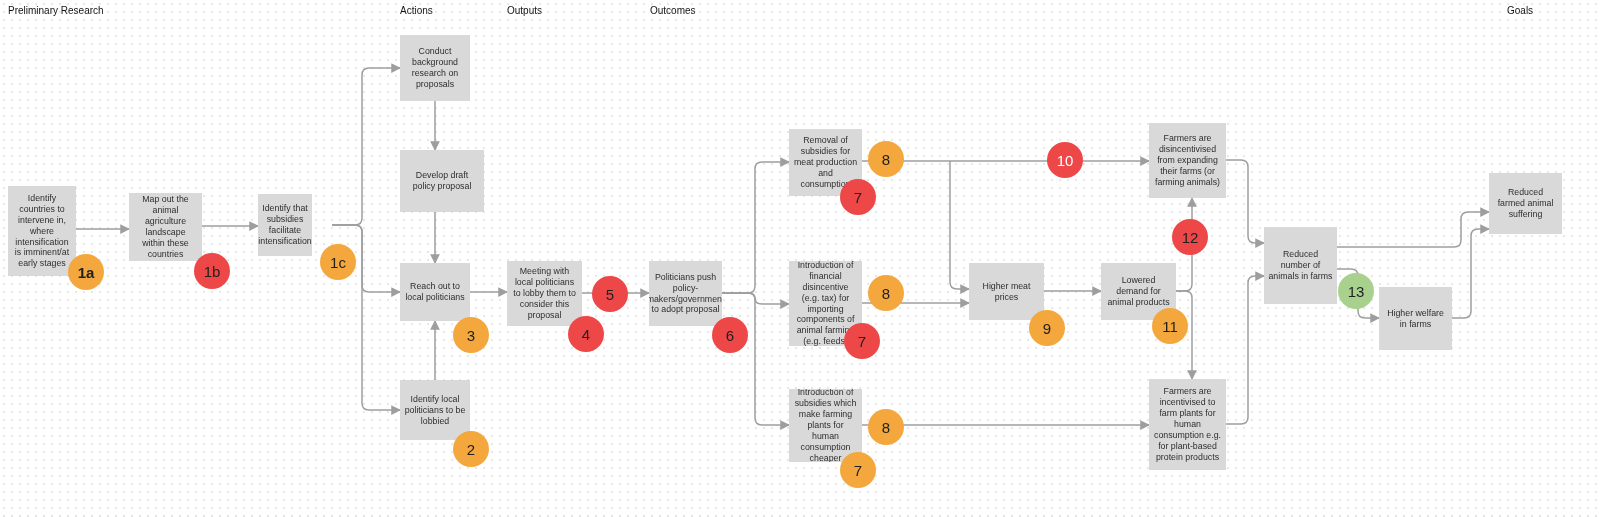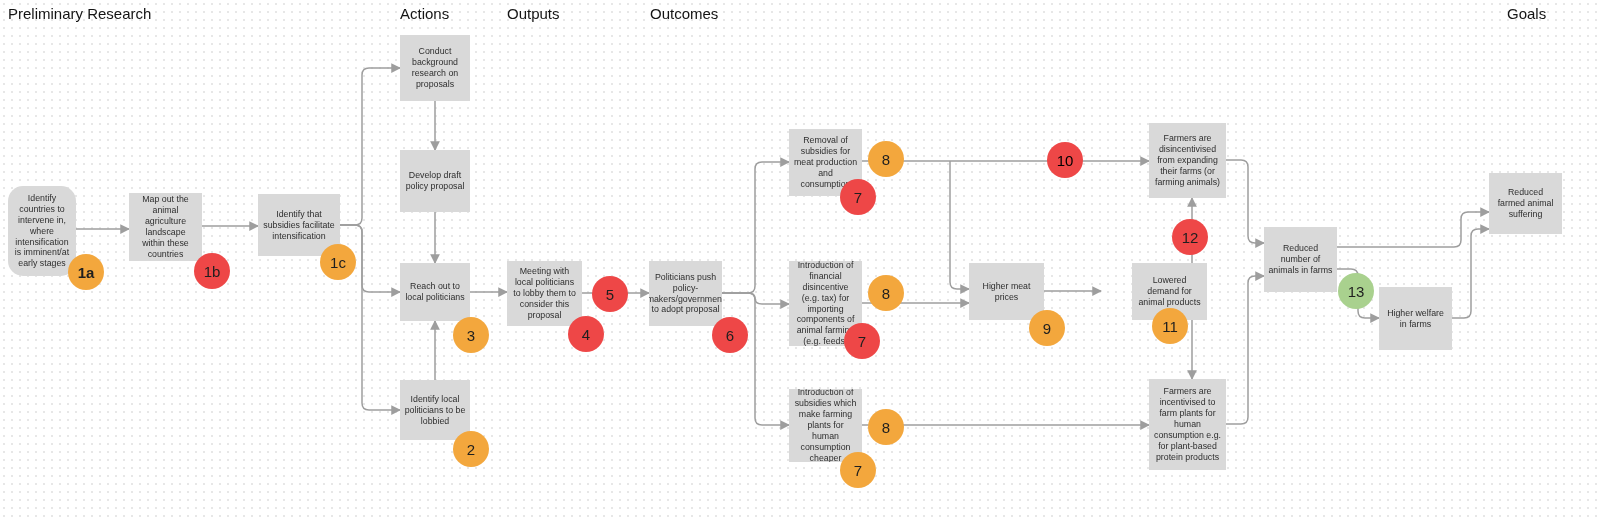--- a/index.html
+++ b/index.html
@@ -12,21 +12,21 @@
     height: 517px;
     background-color: #ffffff;
     background-image: radial-gradient(#e7e7e7 1px, transparent 1.3px);
     background-size: 8px 8px;
     overflow: hidden;
   }
 
   .col-header {
     position: absolute;
     top: 5px;
-    font-size: 15px;
+    font-size: 10px;
     color: #141414;
     white-space: nowrap;
     z-index: 4;
   }
 
   #edge-layer {
     position: absolute;
     left: 0; top: 0;
     width: 1600px; height: 517px;
     z-index: 1;
@@ -103,51 +103,51 @@
       <path d="M1337 269 L1351 269 Q1358 269 1358 276 L1358 311 Q1358 318 1365 318 L1379 318" class="edge" stroke="#9e9e9e" marker-end="url(#arrowhead)"></path>
       <path d="M1452 318 L1464 318 Q1471 318 1471 311 L1471 236 Q1471 229 1478 229 L1489 229" class="edge" stroke="#9e9e9e" marker-end="url(#arrowhead)"></path>
     </svg>
 
   <div class="col-header" style="left:8px">Preliminary Research</div>
   <div class="col-header" style="left:400px">Actions</div>
   <div class="col-header" style="left:507px">Outputs</div>
   <div class="col-header" style="left:650px">Outcomes</div>
   <div class="col-header" style="left:1507px">Goals</div>
 
-<div class="node" style="left: 8px; top: 186px; width: 68px; height: 90px; background: rgb(217, 217, 217); color: rgb(46, 46, 46); border-radius: 15px;">Identify countries to intervene in, where intensification is imminent/at early stages</div>
+<div class="node" style="left: 8px; top: 186px; width: 68px; height: 90px; background: rgb(217, 217, 217); color: rgb(46, 46, 46);">Identify countries to intervene in, where intensification is imminent/at early stages</div>
     <div class="node" style="left: 129px; top: 193px; width: 73px; height: 68px; background: rgb(217, 217, 217); color: rgb(46, 46, 46);">Map out the animal agriculture landscape within these countries</div>
-    <div class="node" style="left: 258px; top: 194px; width: 82px; height: 62px; background: rgb(217, 217, 217); color: rgb(46, 46, 46);">Identify that subsidies facilitate intensification</div>
+    <div class="node" style="left: 258px; top: 194px; width: 54px; height: 62px; background: rgb(217, 217, 217); color: rgb(46, 46, 46);">Identify that subsidies facilitate intensification</div>
     <div class="node" style="left: 400px; top: 35px; width: 70px; height: 66px; background: rgb(217, 217, 217); color: rgb(46, 46, 46);">Conduct background research on proposals</div>
-    <div class="node" style="left: 400px; top: 150px; width: 70px; height: 62px; background: rgb(217, 217, 217); color: rgb(46, 46, 46);">Develop draft policy proposal</div>
+    <div class="node" style="left: 400px; top: 150px; width: 84px; height: 62px; background: rgb(217, 217, 217); color: rgb(46, 46, 46);">Develop draft policy proposal</div>
     <div class="node" style="left: 400px; top: 263px; width: 70px; height: 58px; background: rgb(217, 217, 217); color: rgb(46, 46, 46);">Reach out to local politicians</div>
     <div class="node" style="left: 507px; top: 261px; width: 75px; height: 65px; background: rgb(217, 217, 217); color: rgb(46, 46, 46);">Meeting with local politicians to lobby them to consider this proposal</div>
     <div class="node" style="left: 400px; top: 380px; width: 70px; height: 60px; background: rgb(217, 217, 217); color: rgb(46, 46, 46);">Identify local politicians to be lobbied</div>
     <div class="node" style="left: 649px; top: 261px; width: 73px; height: 65px; background: rgb(217, 217, 217); color: rgb(46, 46, 46);">Politicians push policy-makers/government to adopt proposal</div>
     <div class="node" style="left: 789px; top: 129px; width: 73px; height: 67px; background: rgb(217, 217, 217); color: rgb(46, 46, 46);">Removal of subsidies for meat production and consumption</div>
     <div class="node" style="left: 789px; top: 261px; width: 73px; height: 85px; background: rgb(217, 217, 217); color: rgb(46, 46, 46);">Introduction of financial disincentive (e.g. tax) for importing components of animal farming (e.g. feeds)</div>
     <div class="node" style="left: 789px; top: 389px; width: 73px; height: 73px; background: rgb(217, 217, 217); color: rgb(46, 46, 46);">Introduction of subsidies which make farming plants for human consumption cheaper</div>
     <div class="node" style="left: 969px; top: 263px; width: 75px; height: 57px; background: rgb(217, 217, 217); color: rgb(46, 46, 46);">Higher meat prices</div>
     <div class="node" style="left: 1149px; top: 123px; width: 77px; height: 75px; background: rgb(217, 217, 217); color: rgb(46, 46, 46);">Farmers are disincentivised from expanding their farms (or farming animals)</div>
-    <div class="node" style="left: 1132px; top: 263px; width: 75px; height: 57px; background: rgb(217, 217, 217); color: rgb(46, 46, 46);">Lowered demand for animal products</div>
+    <div class="node" style="left: 1101px; top: 263px; width: 75px; height: 57px; background: rgb(217, 217, 217); color: rgb(46, 46, 46);">Lowered demand for animal products</div>
     <div class="node" style="left: 1149px; top: 379px; width: 77px; height: 91px; background: rgb(217, 217, 217); color: rgb(46, 46, 46);">Farmers are incentivised to farm plants for human consumption e.g. for plant-based protein products</div>
-    <div class="node" style="left: 1264px; top: 227px; width: 73px; height: 65px; background: rgb(217, 217, 217); color: rgb(46, 46, 46);">Reduced number of animals in farms</div>
+    <div class="node" style="left: 1264px; top: 227px; width: 73px; height: 77px; background: rgb(217, 217, 217); color: rgb(46, 46, 46);">Reduced number of animals in farms</div>
     <div class="node" style="left: 1379px; top: 287px; width: 73px; height: 63px; background: rgb(217, 217, 217); color: rgb(46, 46, 46);">Higher welfare in farms</div>
     <div class="node" style="left: 1489px; top: 173px; width: 73px; height: 61px; background: rgb(217, 217, 217); color: rgb(46, 46, 46);">Reduced farmed animal suffering</div>
     <div class="badge" style="left: 68px; top: 254px; background: rgb(243, 167, 61); color: rgb(31, 31, 31); font-weight: bold;">1a</div>
     <div class="badge" style="left: 194px; top: 253px; background: rgb(238, 71, 71); color: rgb(31, 31, 31);">1b</div>
     <div class="badge" style="left: 320px; top: 244px; background: rgb(243, 167, 61); color: rgb(31, 31, 31);">1c</div>
     <div class="badge" style="left: 453px; top: 431px; background: rgb(243, 167, 61); color: rgb(31, 31, 31);">2</div>
     <div class="badge" style="left: 453px; top: 317px; background: rgb(243, 167, 61); color: rgb(31, 31, 31);">3</div>
     <div class="badge" style="left: 568px; top: 316px; background: rgb(238, 71, 71); color: rgb(31, 31, 31);">4</div>
     <div class="badge" style="left: 592px; top: 276px; background: rgb(238, 71, 71); color: rgb(31, 31, 31);">5</div>
     <div class="badge" style="left: 712px; top: 317px; background: rgb(238, 71, 71); color: rgb(31, 31, 31);">6</div>
     <div class="badge" style="left: 840px; top: 179px; background: rgb(238, 71, 71); color: rgb(31, 31, 31);">7</div>
     <div class="badge" style="left: 868px; top: 141px; background: rgb(243, 167, 61); color: rgb(31, 31, 31);">8</div>
     <div class="badge" style="left: 844px; top: 323px; background: rgb(238, 71, 71); color: rgb(31, 31, 31);">7</div>
     <div class="badge" style="left: 868px; top: 275px; background: rgb(243, 167, 61); color: rgb(31, 31, 31);">8</div>
     <div class="badge" style="left: 840px; top: 452px; background: rgb(243, 167, 61); color: rgb(31, 31, 31);">7</div>
     <div class="badge" style="left: 868px; top: 409px; background: rgb(243, 167, 61); color: rgb(31, 31, 31);">8</div>
     <div class="badge" style="left: 1029px; top: 310px; background: rgb(243, 167, 61); color: rgb(31, 31, 31);">9</div>
-    <div class="badge" style="left: 1047px; top: 142px; background: rgb(238, 71, 71); color: #000000;">10</div>
+    <div class="badge" style="left: 1047px; top: 142px; background: rgb(238, 71, 71); color: #ffffff;">10</div>
     <div class="badge" style="left: 1152px; top: 308px; background: rgb(243, 167, 61); color: rgb(31, 31, 31);">11</div>
     <div class="badge" style="left: 1172px; top: 219px; background: rgb(238, 71, 71); color: rgb(31, 31, 31); text-align: right;">12</div>
     <div class="badge" style="left: 1338px; top: 273px; background: rgb(169, 209, 142); color: rgb(31, 31, 31);">13</div>
   </div>
 
 </body></html>

